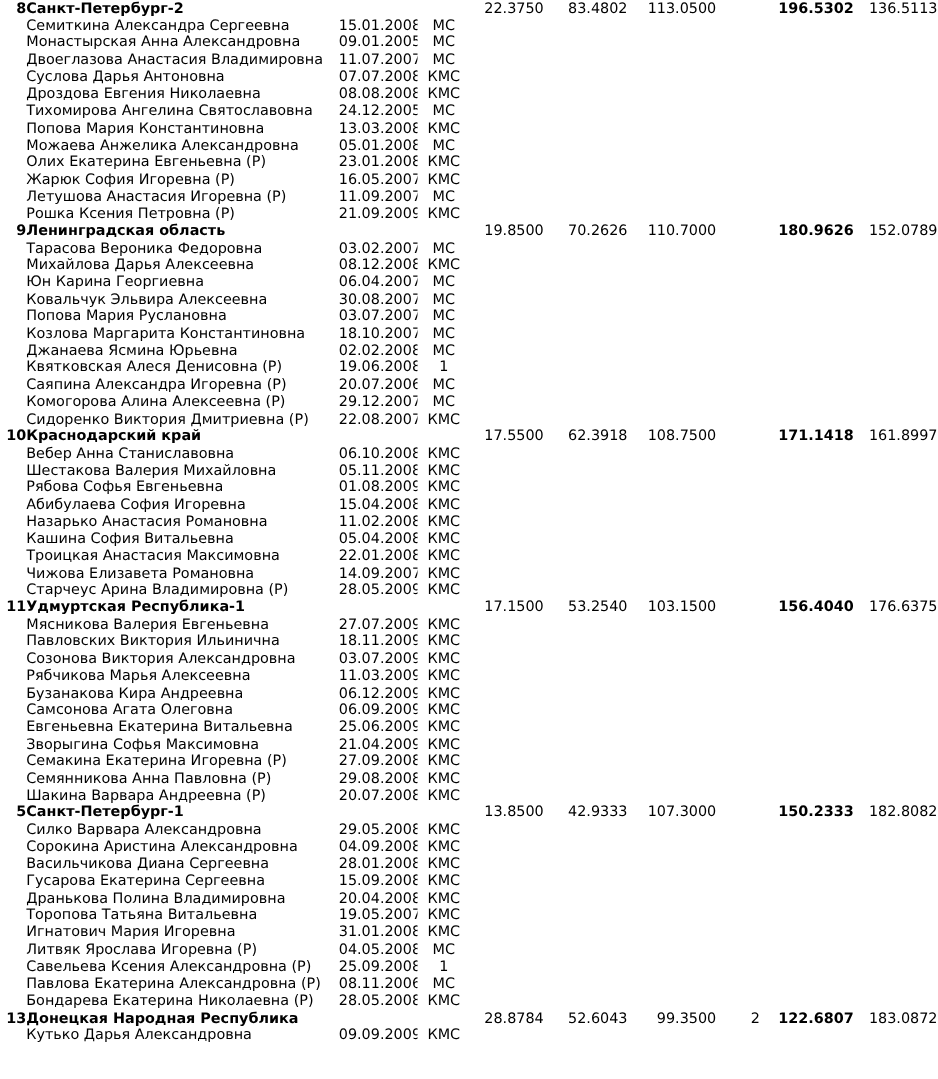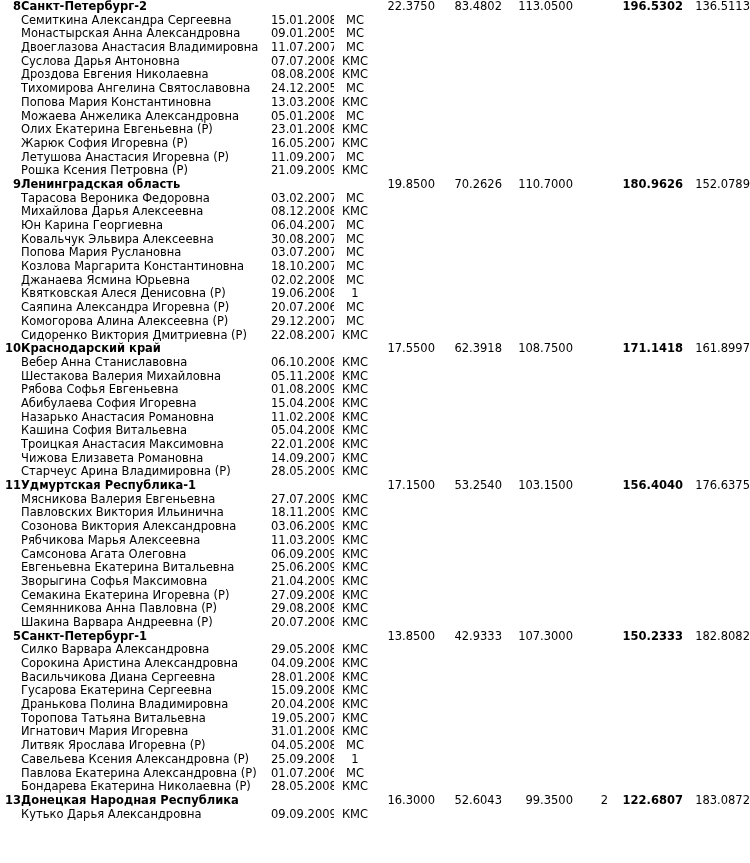--- a/index.html
+++ b/index.html
@@ -512,33 +512,45 @@
           <td class="c-s1"></td>
           <td class="c-s2"></td>
           <td class="c-s3"></td>
           <td class="c-pen"></td>
           <td class="c-total"></td>
           <td class="c-last"></td>
         </tr>
         <tr>
           <td class="c-num"></td>
           <td class="c-name">Созонова Виктория Александровна</td>
-          <td class="c-date">03.06.2009</td>
+          <td class="c-date">03.07.2009</td>
           <td class="c-rank">КМС</td>
           <td class="c-s1"></td>
           <td class="c-s2"></td>
           <td class="c-s3"></td>
           <td class="c-pen"></td>
           <td class="c-total"></td>
           <td class="c-last"></td>
         </tr>
         <tr>
           <td class="c-num"></td>
           <td class="c-name">Рябчикова Марья Алексеевна</td>
           <td class="c-date">11.03.2009</td>
+          <td class="c-rank">КМС</td>
+          <td class="c-s1"></td>
+          <td class="c-s2"></td>
+          <td class="c-s3"></td>
+          <td class="c-pen"></td>
+          <td class="c-total"></td>
+          <td class="c-last"></td>
+        </tr>
+        <tr>
+          <td class="c-num"></td>
+          <td class="c-name">Бузанакова Кира Андреевна</td>
+          <td class="c-date">06.12.2009</td>
           <td class="c-rank">КМС</td>
           <td class="c-s1"></td>
           <td class="c-s2"></td>
           <td class="c-s3"></td>
           <td class="c-pen"></td>
           <td class="c-total"></td>
           <td class="c-last"></td>
         </tr>
         <tr>
           <td class="c-num"></td>
@@ -728,21 +740,21 @@
           <td class="c-s1"></td>
           <td class="c-s2"></td>
           <td class="c-s3"></td>
           <td class="c-pen"></td>
           <td class="c-total"></td>
           <td class="c-last"></td>
         </tr>
         <tr>
           <td class="c-num"></td>
           <td class="c-name">Павлова Екатерина Александровна (Р)</td>
-          <td class="c-date">01.07.2006</td>
+          <td class="c-date">08.11.2006</td>
           <td class="c-rank">МС</td>
           <td class="c-s1"></td>
           <td class="c-s2"></td>
           <td class="c-s3"></td>
           <td class="c-pen"></td>
           <td class="c-total"></td>
           <td class="c-last"></td>
         </tr>
         <tr>
           <td class="c-num"></td>
@@ -754,21 +766,21 @@
           <td class="c-s3"></td>
           <td class="c-pen"></td>
           <td class="c-total"></td>
           <td class="c-last"></td>
         </tr>
         <tr>
           <td class="c-num">13</td>
           <td class="c-name team">Донецкая Народная Республика</td>
           <td class="c-date"></td>
           <td class="c-rank"></td>
-          <td class="c-s1">16.3000</td>
+          <td class="c-s1">28.8784</td>
           <td class="c-s2">52.6043</td>
           <td class="c-s3">99.3500</td>
           <td class="c-pen">2</td>
           <td class="c-total">122.6807</td>
           <td class="c-last">183.0872</td>
         </tr>
         <tr>
           <td class="c-num"></td>
           <td class="c-name">Кутько Дарья Александровна</td>
           <td class="c-date">09.09.2009</td>

